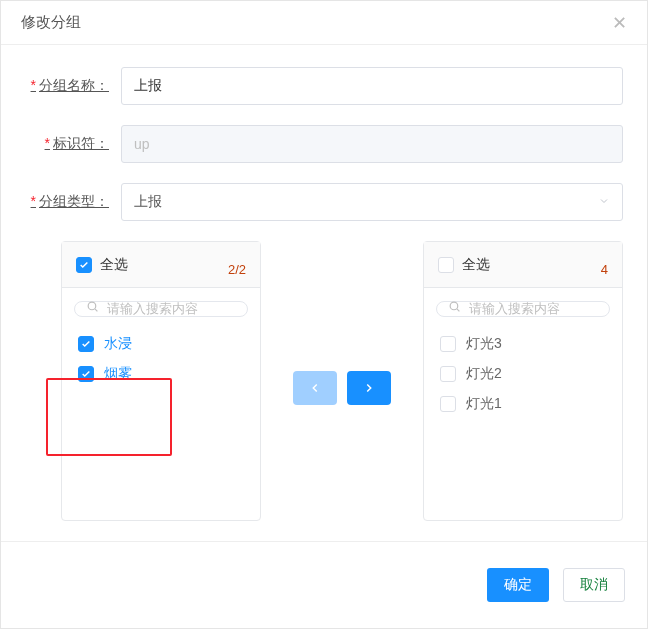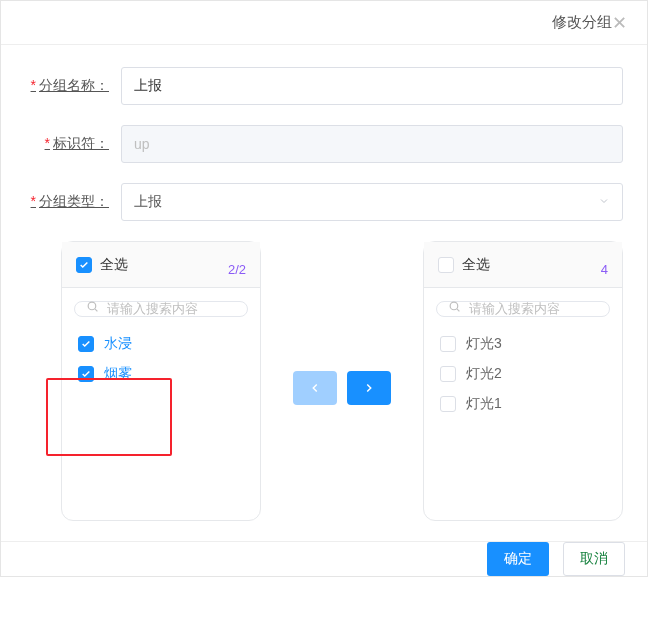--- a/index.html
+++ b/index.html
@@ -1,55 +1,55 @@
 <!DOCTYPE html>
 <html><head>
 <meta charset="utf-8">
 <style>
   * { box-sizing: border-box; margin: 0; padding: 0; }
   body { font-family: -apple-system, BlinkMacSystemFont, "Segoe UI", "PingFang SC", "Microsoft YaHei", sans-serif; font-size: 14px; color: #333; background: #fff; }
   .modal { width: 648px; border: 1px solid #e5e5e5; }
-  .modal-header { display: flex; align-items: center; justify-content: flex-end; padding: 12px 20px; border-bottom: 1px solid #eee; }
+  .modal-header { display: flex; align-items: center; justify-content: space-between; padding: 12px 20px; border-bottom: 1px solid #eee; }
   .modal-title { font-size: 15px; color: #555; font-weight: normal; }
   .close-x { font-size: 18px; color: #bbb; cursor: pointer; line-height: 1; }
   .modal-body { padding: 22px 24px 20px 24px; }
   .form-row { display: flex; align-items: center; margin-bottom: 20px; }
   .form-label { width: 96px; text-align: right; padding-right: 12px; font-size: 14px; color: #555; text-decoration: underline; }
   .req { color: #f5222d; margin-right: 3px; }
   .form-control-wrap { flex: 1; }
   .input { width: 100%; height: 38px; padding: 0 12px; border: 1px solid #dcdfe6; border-radius: 3px; font-size: 14px; color: #333; background: #fff; }
   .input::placeholder { color: #bfbfbf; }
   .input.disabled { background: #f5f7fa; color: #bfbfbf; }
   .select { width: 100%; height: 38px; padding: 0 12px; border: 1px solid #dcdfe6; border-radius: 3px; font-size: 14px; color: #555; background: #fff; display: flex; align-items: center; justify-content: space-between; cursor: pointer; }
   .select .chev { color: #c0c4cc; }
   .transfer { display: flex; align-items: flex-start; justify-content: space-between; margin-top: 4px; }
-  .panel { width: 200px; border: 1px solid #e6e8eb; border-radius: 12px; background: #fff; }
+  .panel { width: 200px; border: 1px solid #e6e8eb; border-radius: 4px; background: #fff; }
   .panel-header { display: flex; align-items: center; justify-content: space-between; padding: 10px 14px; border-bottom: 1px solid #e6e8eb; background: #fafafa; }
   .panel-header .ck-wrap { display: flex; align-items: center; gap: 8px; }
   .ck { width: 16px; height: 16px; border: 1px solid #dcdfe6; border-radius: 3px; display: inline-flex; align-items: center; justify-content: center; background: #fff; cursor: pointer; flex: 0 0 16px; }
   .ck.checked { background: #1890ff; border-color: #1890ff; }
   .ck.checked svg { display: block; }
   .ck svg { display: none; }
-  .panel-header .count { color: #8b5cf6; font-size: 13px; margin-top: 10px; }
+  .panel-header .count { color: #c2410c; font-size: 13px; margin-top: 10px; }
   .panel-body { padding: 12px 12px 16px 12px; min-height: 232px; }
   .search-box { position: relative; margin-bottom: 12px; }
   .search-ic { position: absolute; left: 12px; top: 50%; transform: translateY(-50%); color: #bfbfbf; }
   .search-input { width: 100%; height: 16px; padding: 0 10px 0 32px; border: 1px solid #e4e7ed; border-radius: 16px; font-size: 13px; }
   .search-input::placeholder { color: #bfbfbf; }
   .item-list { }
   .item { display: flex; align-items: center; gap: 10px; padding: 6px 4px; cursor: pointer; }
   .item-label { color: #666; font-size: 14px; }
   .item.checked .item-label { color: #1890ff; }
   .transfer-ops { display: flex; flex-direction: row; gap: 10px; align-items: center; padding-top: 130px; }
   .op-btn { width: 44px; height: 34px; border-radius: 4px; display: flex; align-items: center; justify-content: center; cursor: pointer; }
   .op-btn.disabled { background: #a0cfff; cursor: default; }
   .op-btn.primary { background: #1890ff; }
   .highlight-box { border: 2px solid #f5222d; position: absolute; border-radius: 2px; pointer-events: none; }
   .panel-body-wrap { position: relative; }
-  .modal-footer { display: flex; justify-content: flex-end; align-items: flex-end; gap: 14px; padding: 0 22px; border-top: 1px solid #eee; }
+  .modal-footer { display: flex; justify-content: flex-end; align-items: flex-end; gap: 14px; padding: 26px 22px; border-top: 1px solid #eee; }
   .btn { min-width: 60px; height: 34px; padding: 0 16px; border-radius: 3px; font-size: 14px; display: inline-flex; align-items: center; justify-content: center; cursor: pointer; border: 1px solid transparent; }
   .btn-primary { background: #1890ff; color: #fff; }
   .btn-default { background: #fff; color: #15803d; border-color: #dcdfe6; }
 </style>
 </head>
 <body>
 
 <div class="modal">
   <div class="modal-header">
     <div class="modal-title">修改分组</div>

